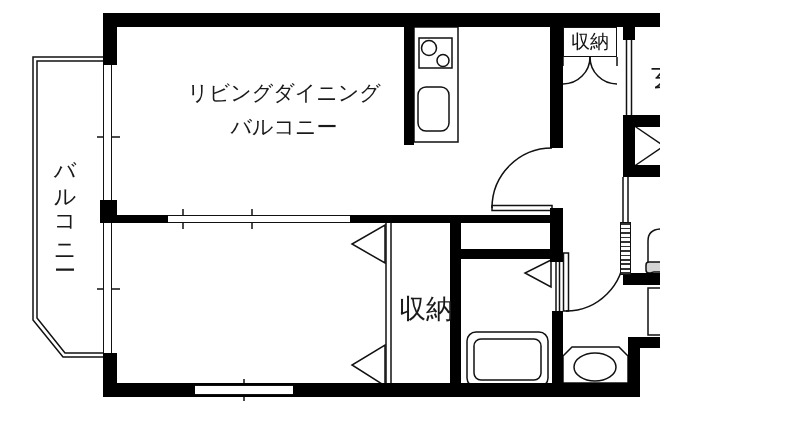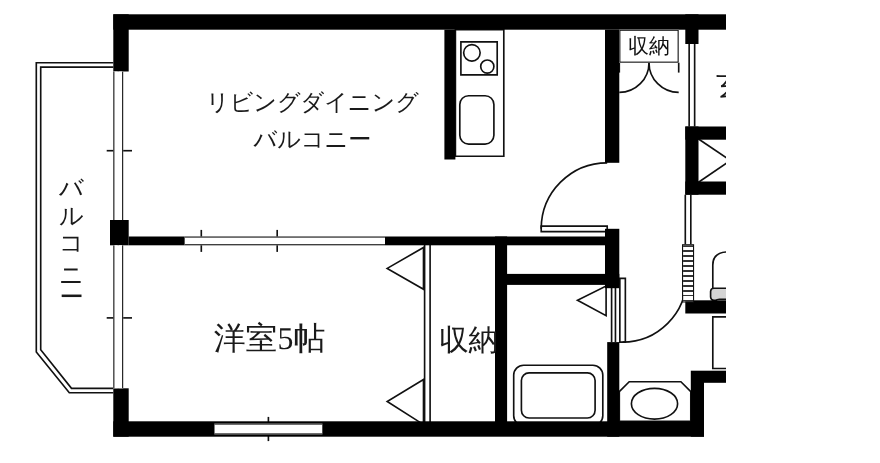--- a/index.html
+++ b/index.html
@@ -134,18 +134,17 @@
   <div class="hatch" style="left:620px;top:222px;width:11px;height:53px;"></div>
 
   <div class="box clt-lbl" style="left:563px;top:27px;width:54px;height:30px;">
     <span>収納</span>
   </div>
 
   <div class="lbl ldk-lbl">
     <span class="ln">リビングダイニング</span>
     <span class="ln">バルコニー</span>
   </div>
-  <div class="lbl yo-lbl">洋室5帖</div>
   <div class="lbl clb-lbl">収納</div>
   <div class="lbl gen-lbl">玄</div>
   <div class="lbl bal-lbl">バルコニー</div>
 
 </div>
 
 </body></html>

